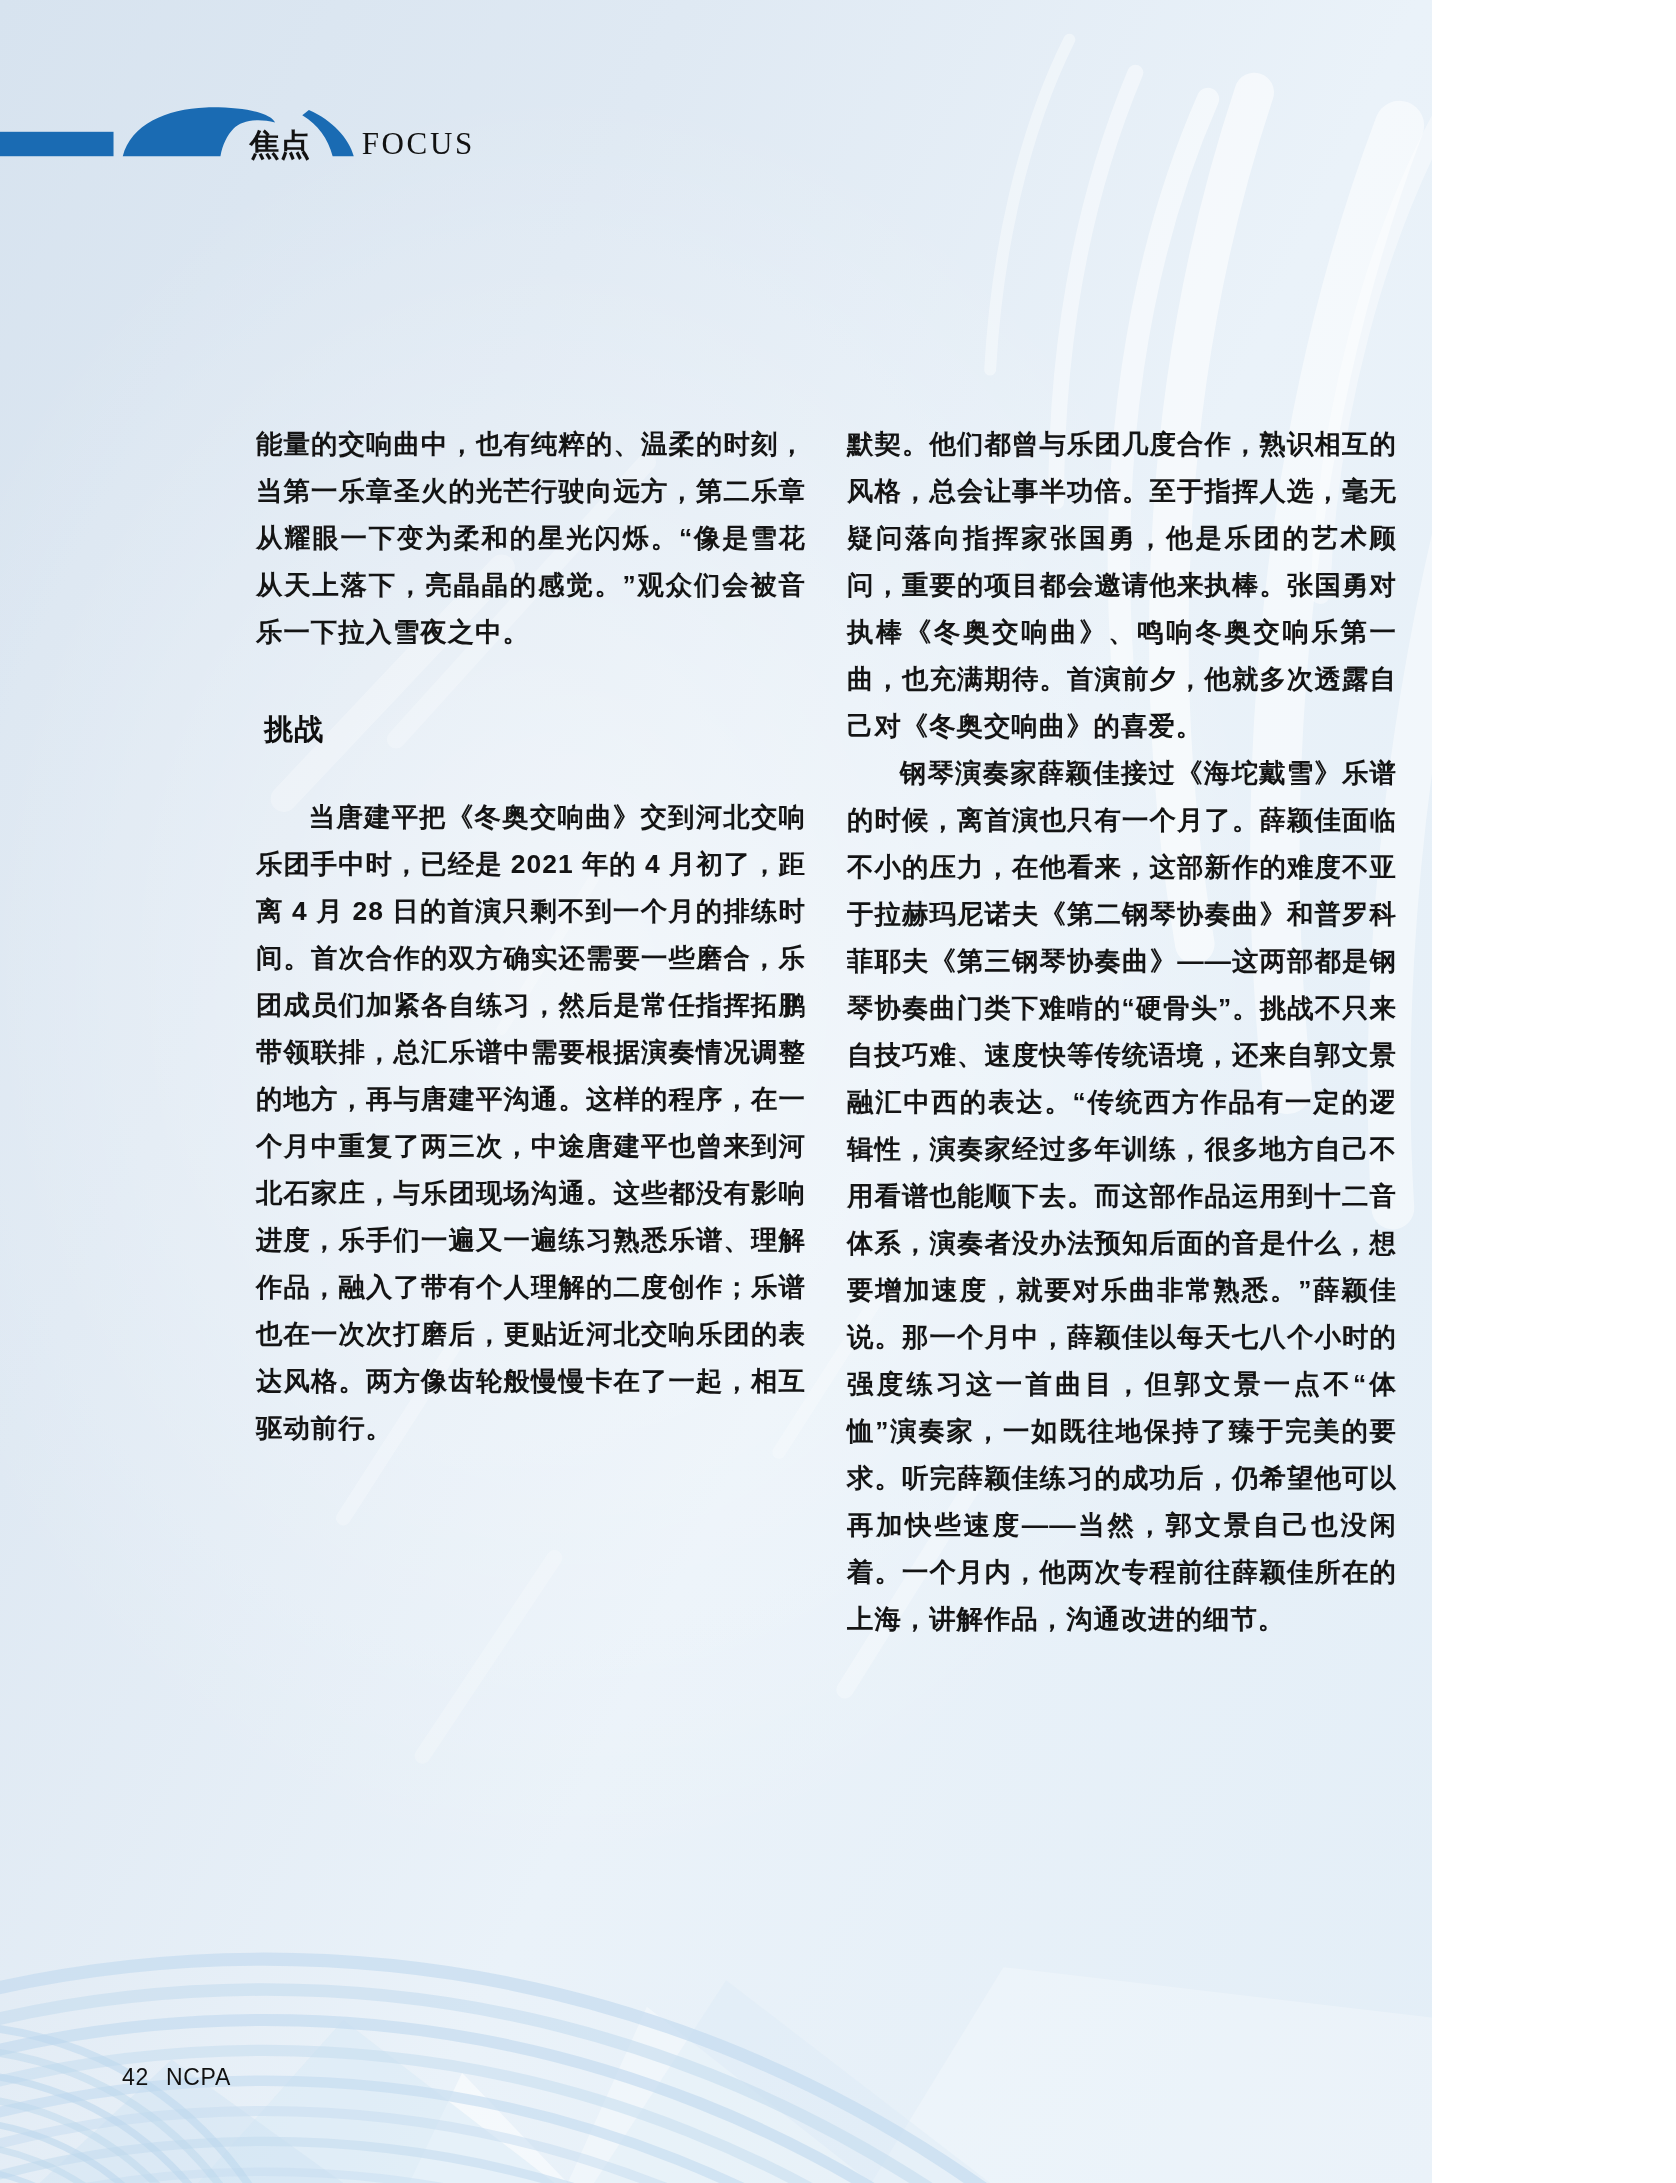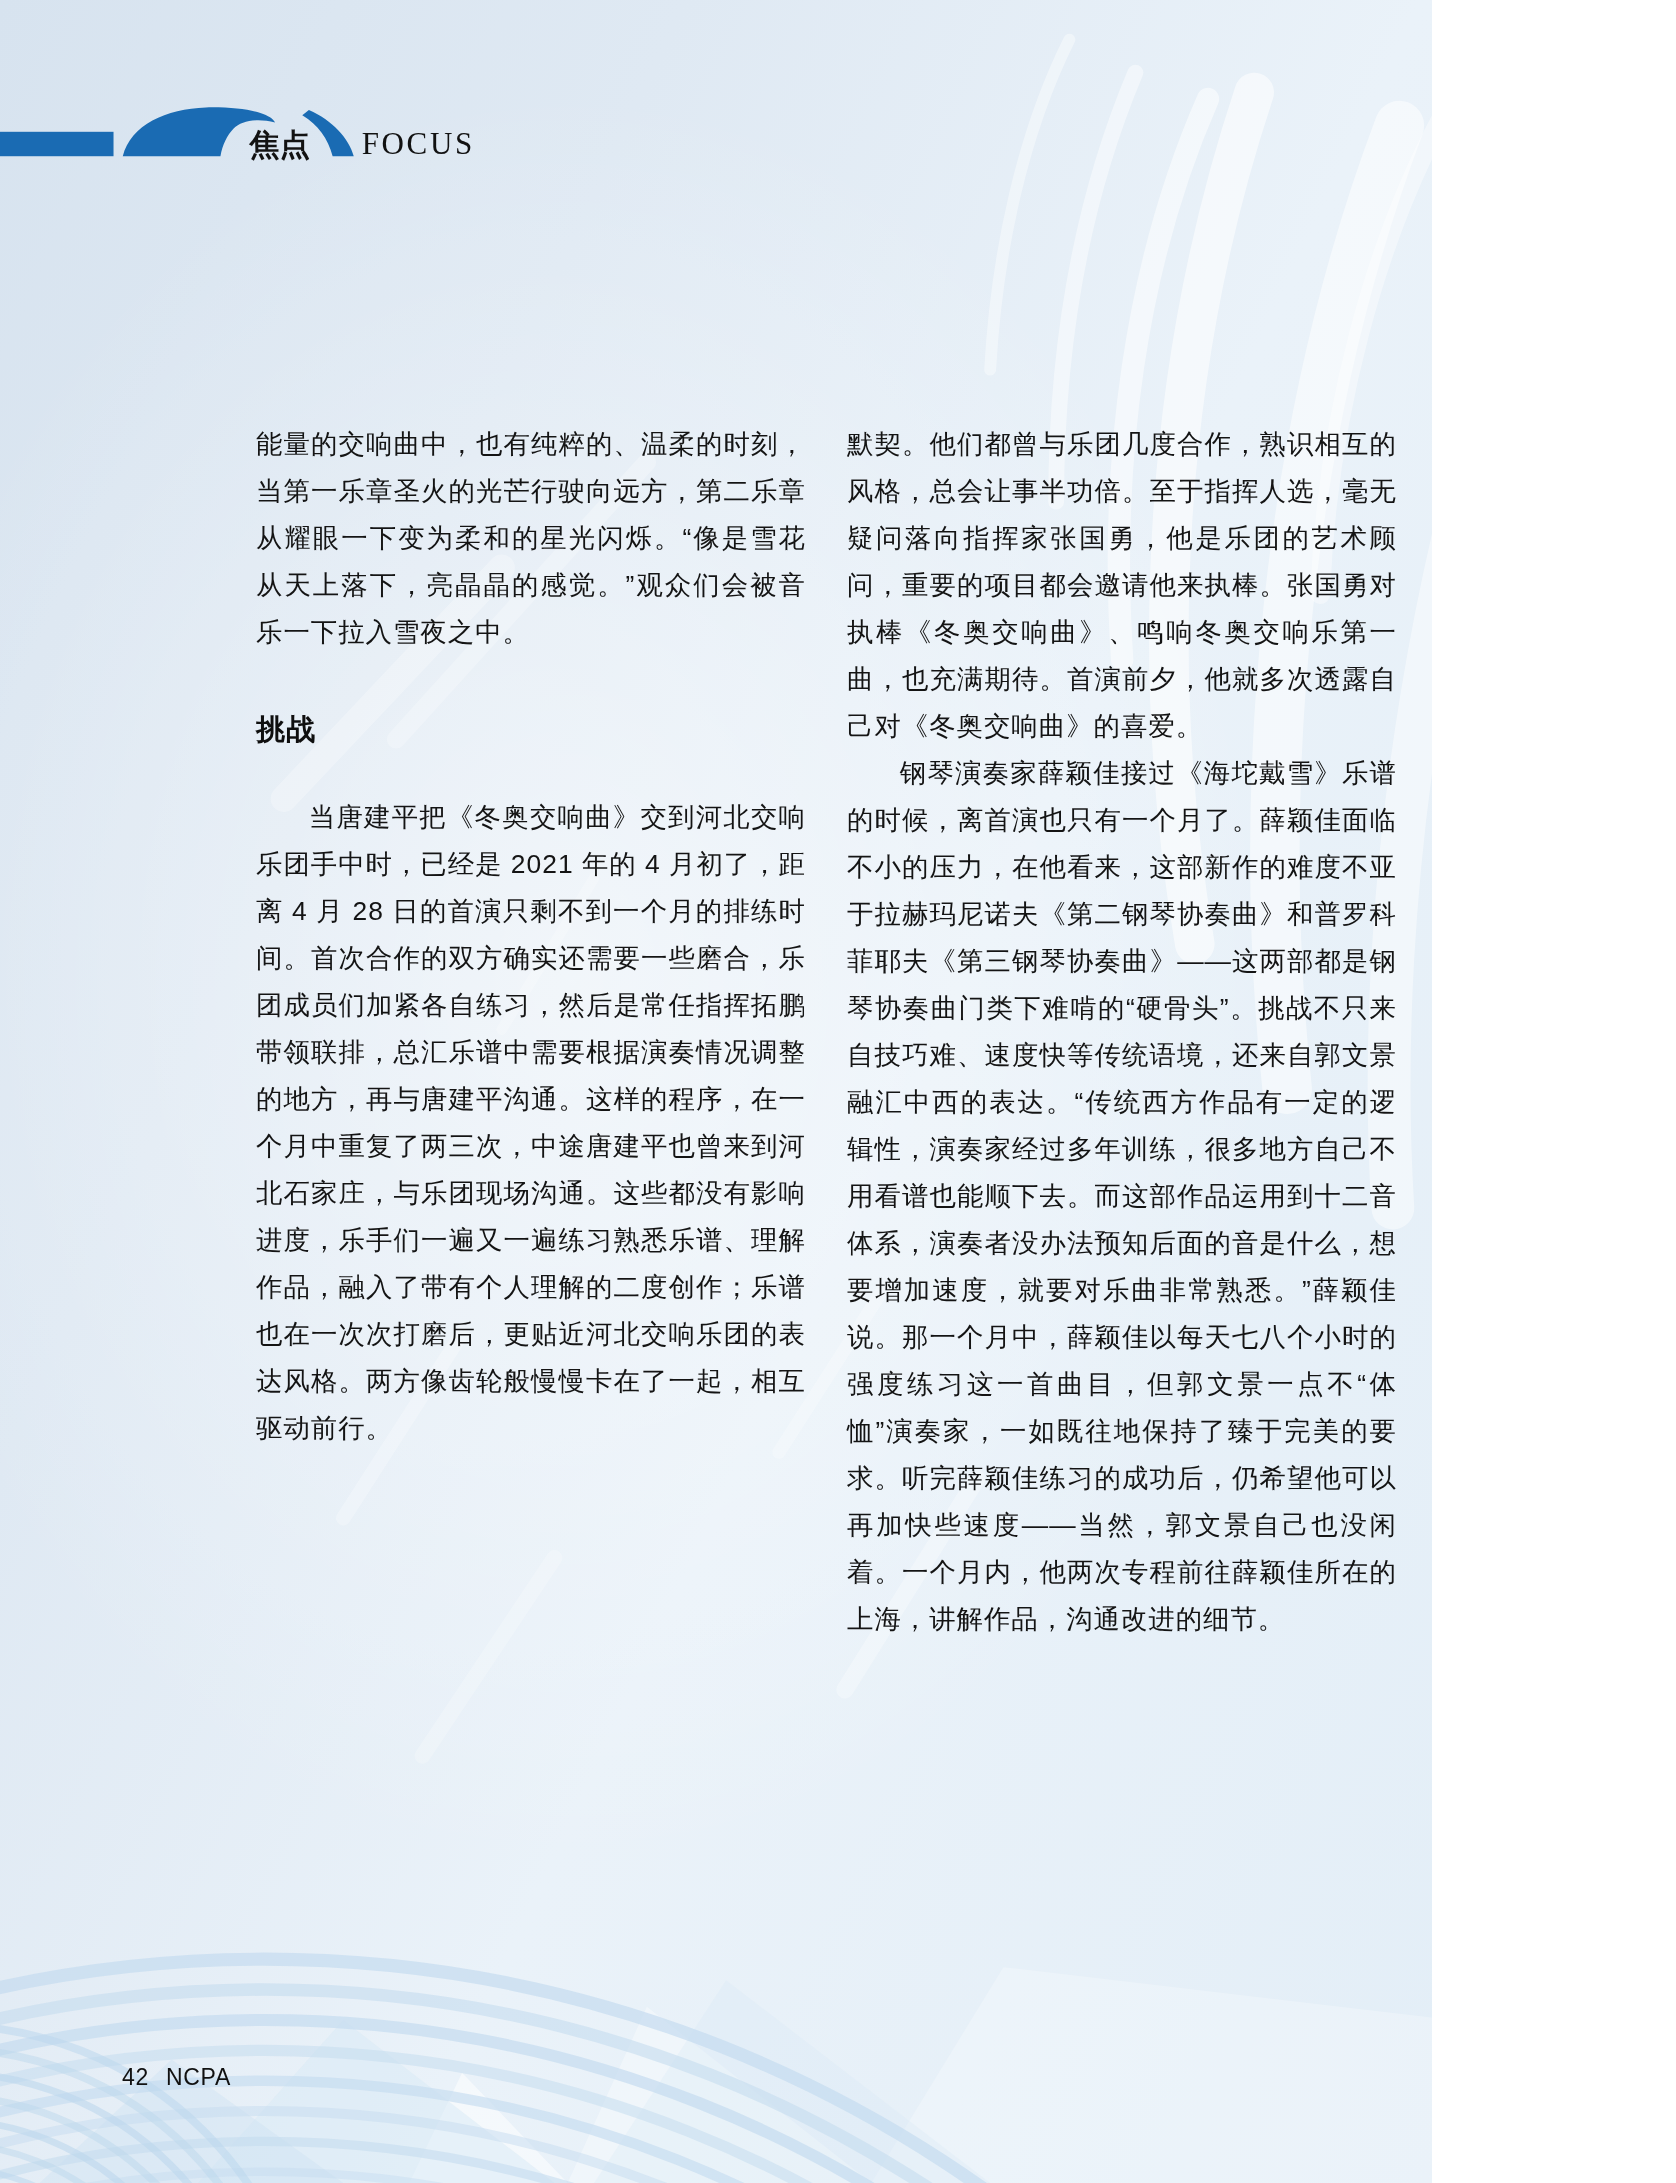--- a/index.html
+++ b/index.html
@@ -46,26 +46,26 @@
     text-align: justify;
   }
   .col-left  { left: 256px; }
   .col-right { left: 847px; }
   .body-text {
     margin: 0;
     font-size: 26.4px;
     line-height: 47px;
     letter-spacing: 1px;
     color: #141414;
-    font-weight: 400;
+    font-weight: 700;
     word-break: break-all;
   }
   .indent { text-indent: 2em; }
   .section-heading {
-    margin: 50px 0 42px 0;
+    margin: 50px 0 42px 8px;
     font-size: 29px;
     line-height: 46px;
     font-weight: bold;
     color: #0f0f0f;
     letter-spacing: 1.3px;
     text-align: left;
   }
   .page-footer {
     position: absolute;
     left: 122px;

